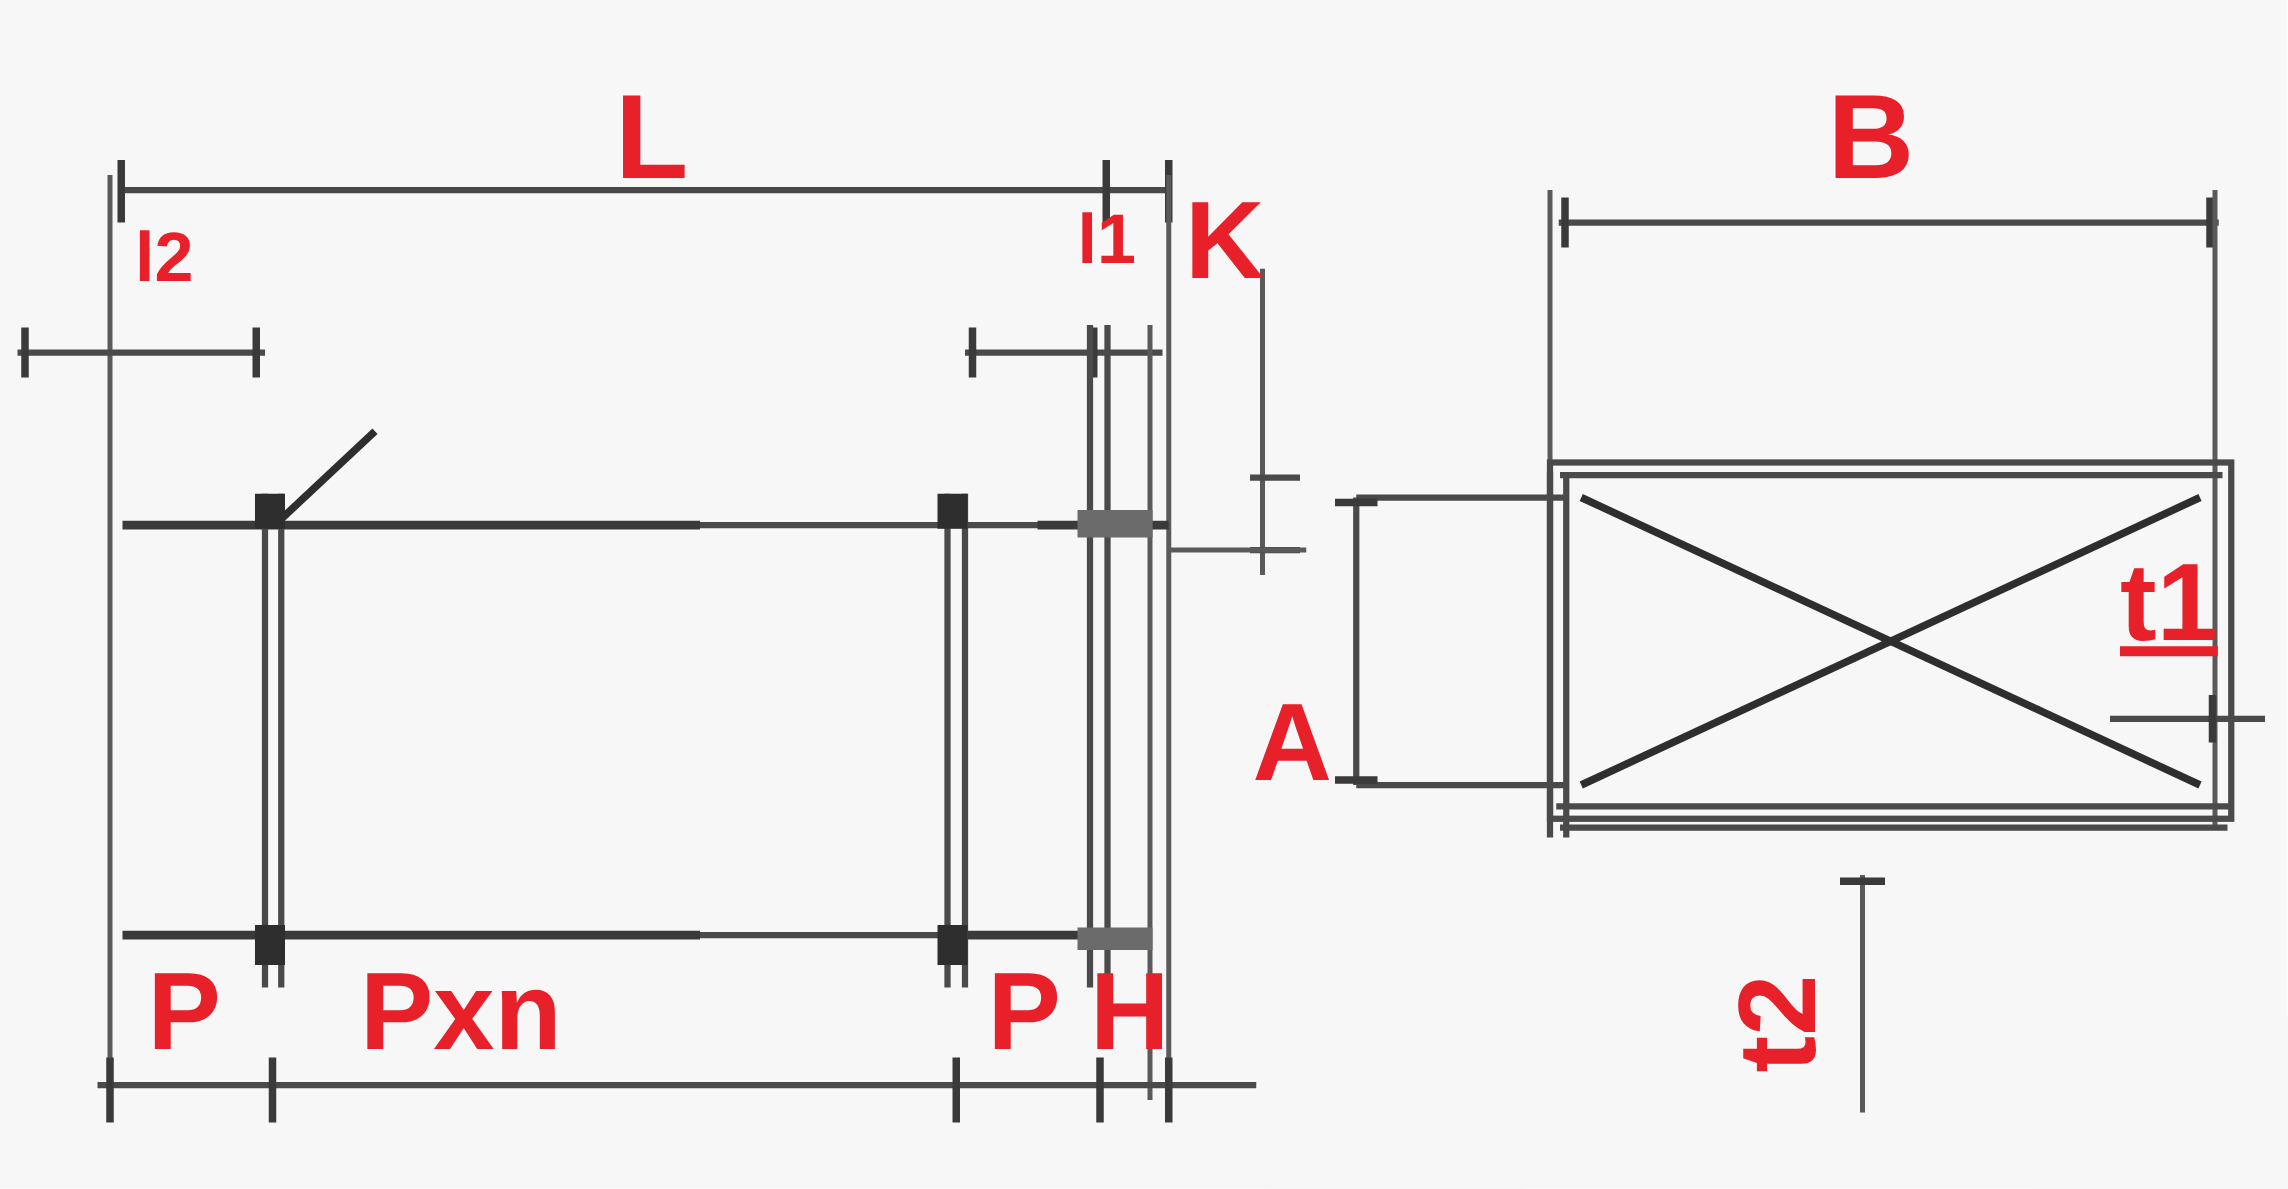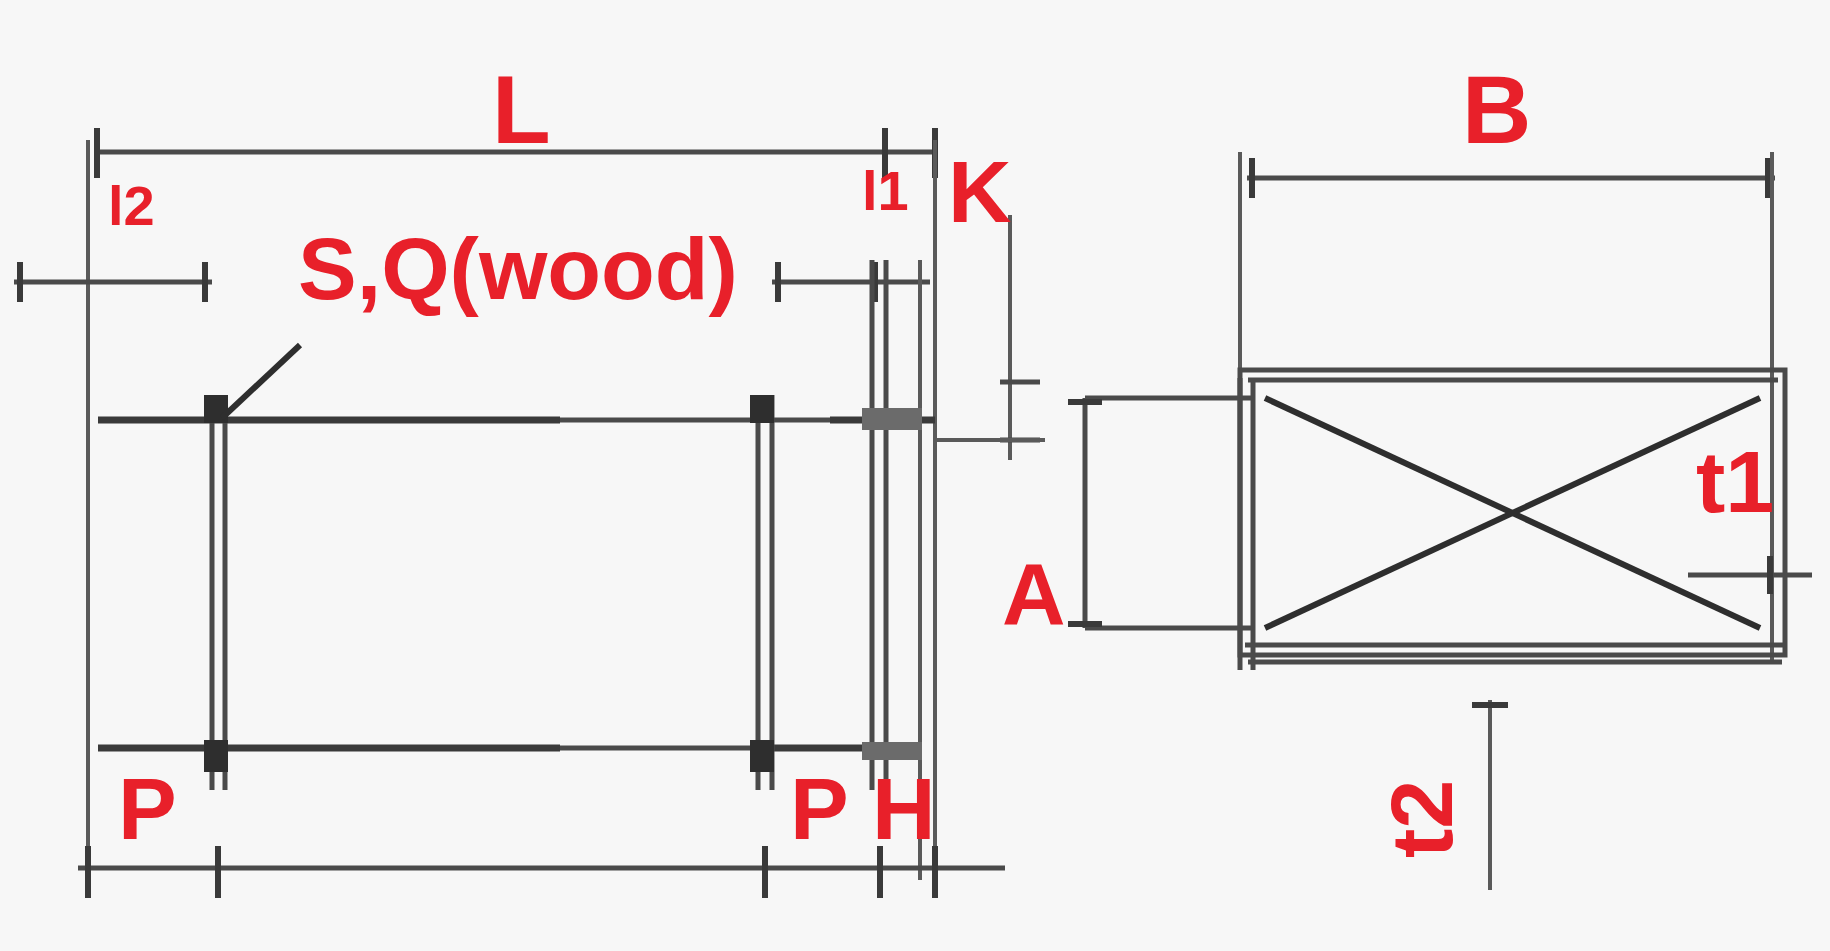--- a/index.html
+++ b/index.html
@@ -175,30 +175,30 @@
   </svg>
 
   <div class="label lbl-xl" style="left:492px; top:62px;">L</div>
 
   <div class="label lbl-md" style="left:108px; top:178px;">l2</div>
 
   <div class="label lbl-md" style="left:862px; top:163px;">l1</div>
 
   <div class="label lbl-lg" style="left:948px; top:148px;">K</div>
 
-  <div class="label lbl-lg" style="left:298px; top:225px;">S,Q(wood)</div>
 
   <div class="label lbl-lg" style="left:118px; top:765px;">P</div>
 
+  <div class="label lbl-lg" style="left:288px; top:765px;">Pxn</div>
 
   <div class="label lbl-lg" style="left:790px; top:765px;">P</div>
 
   <div class="label lbl-lg" style="left:872px; top:765px;">H</div>
 
   <div class="label lbl-xl" style="left:1462px; top:62px;">B</div>
 
   <div class="label lbl-lg" style="left:1002px; top:550px;">A</div>
 
-  <div class="label lbl-lg" style="left:1696px; top:438px;">t1</div>
+  <div class="label lbl-lg" style="left:1696px; top:438px;text-decoration:underline;">t1</div>
 
   <div class="label lbl-lg rot90ccw" style="left:1378px; top:858px;">t2</div>
 
 </div>
 
 </body></html>

